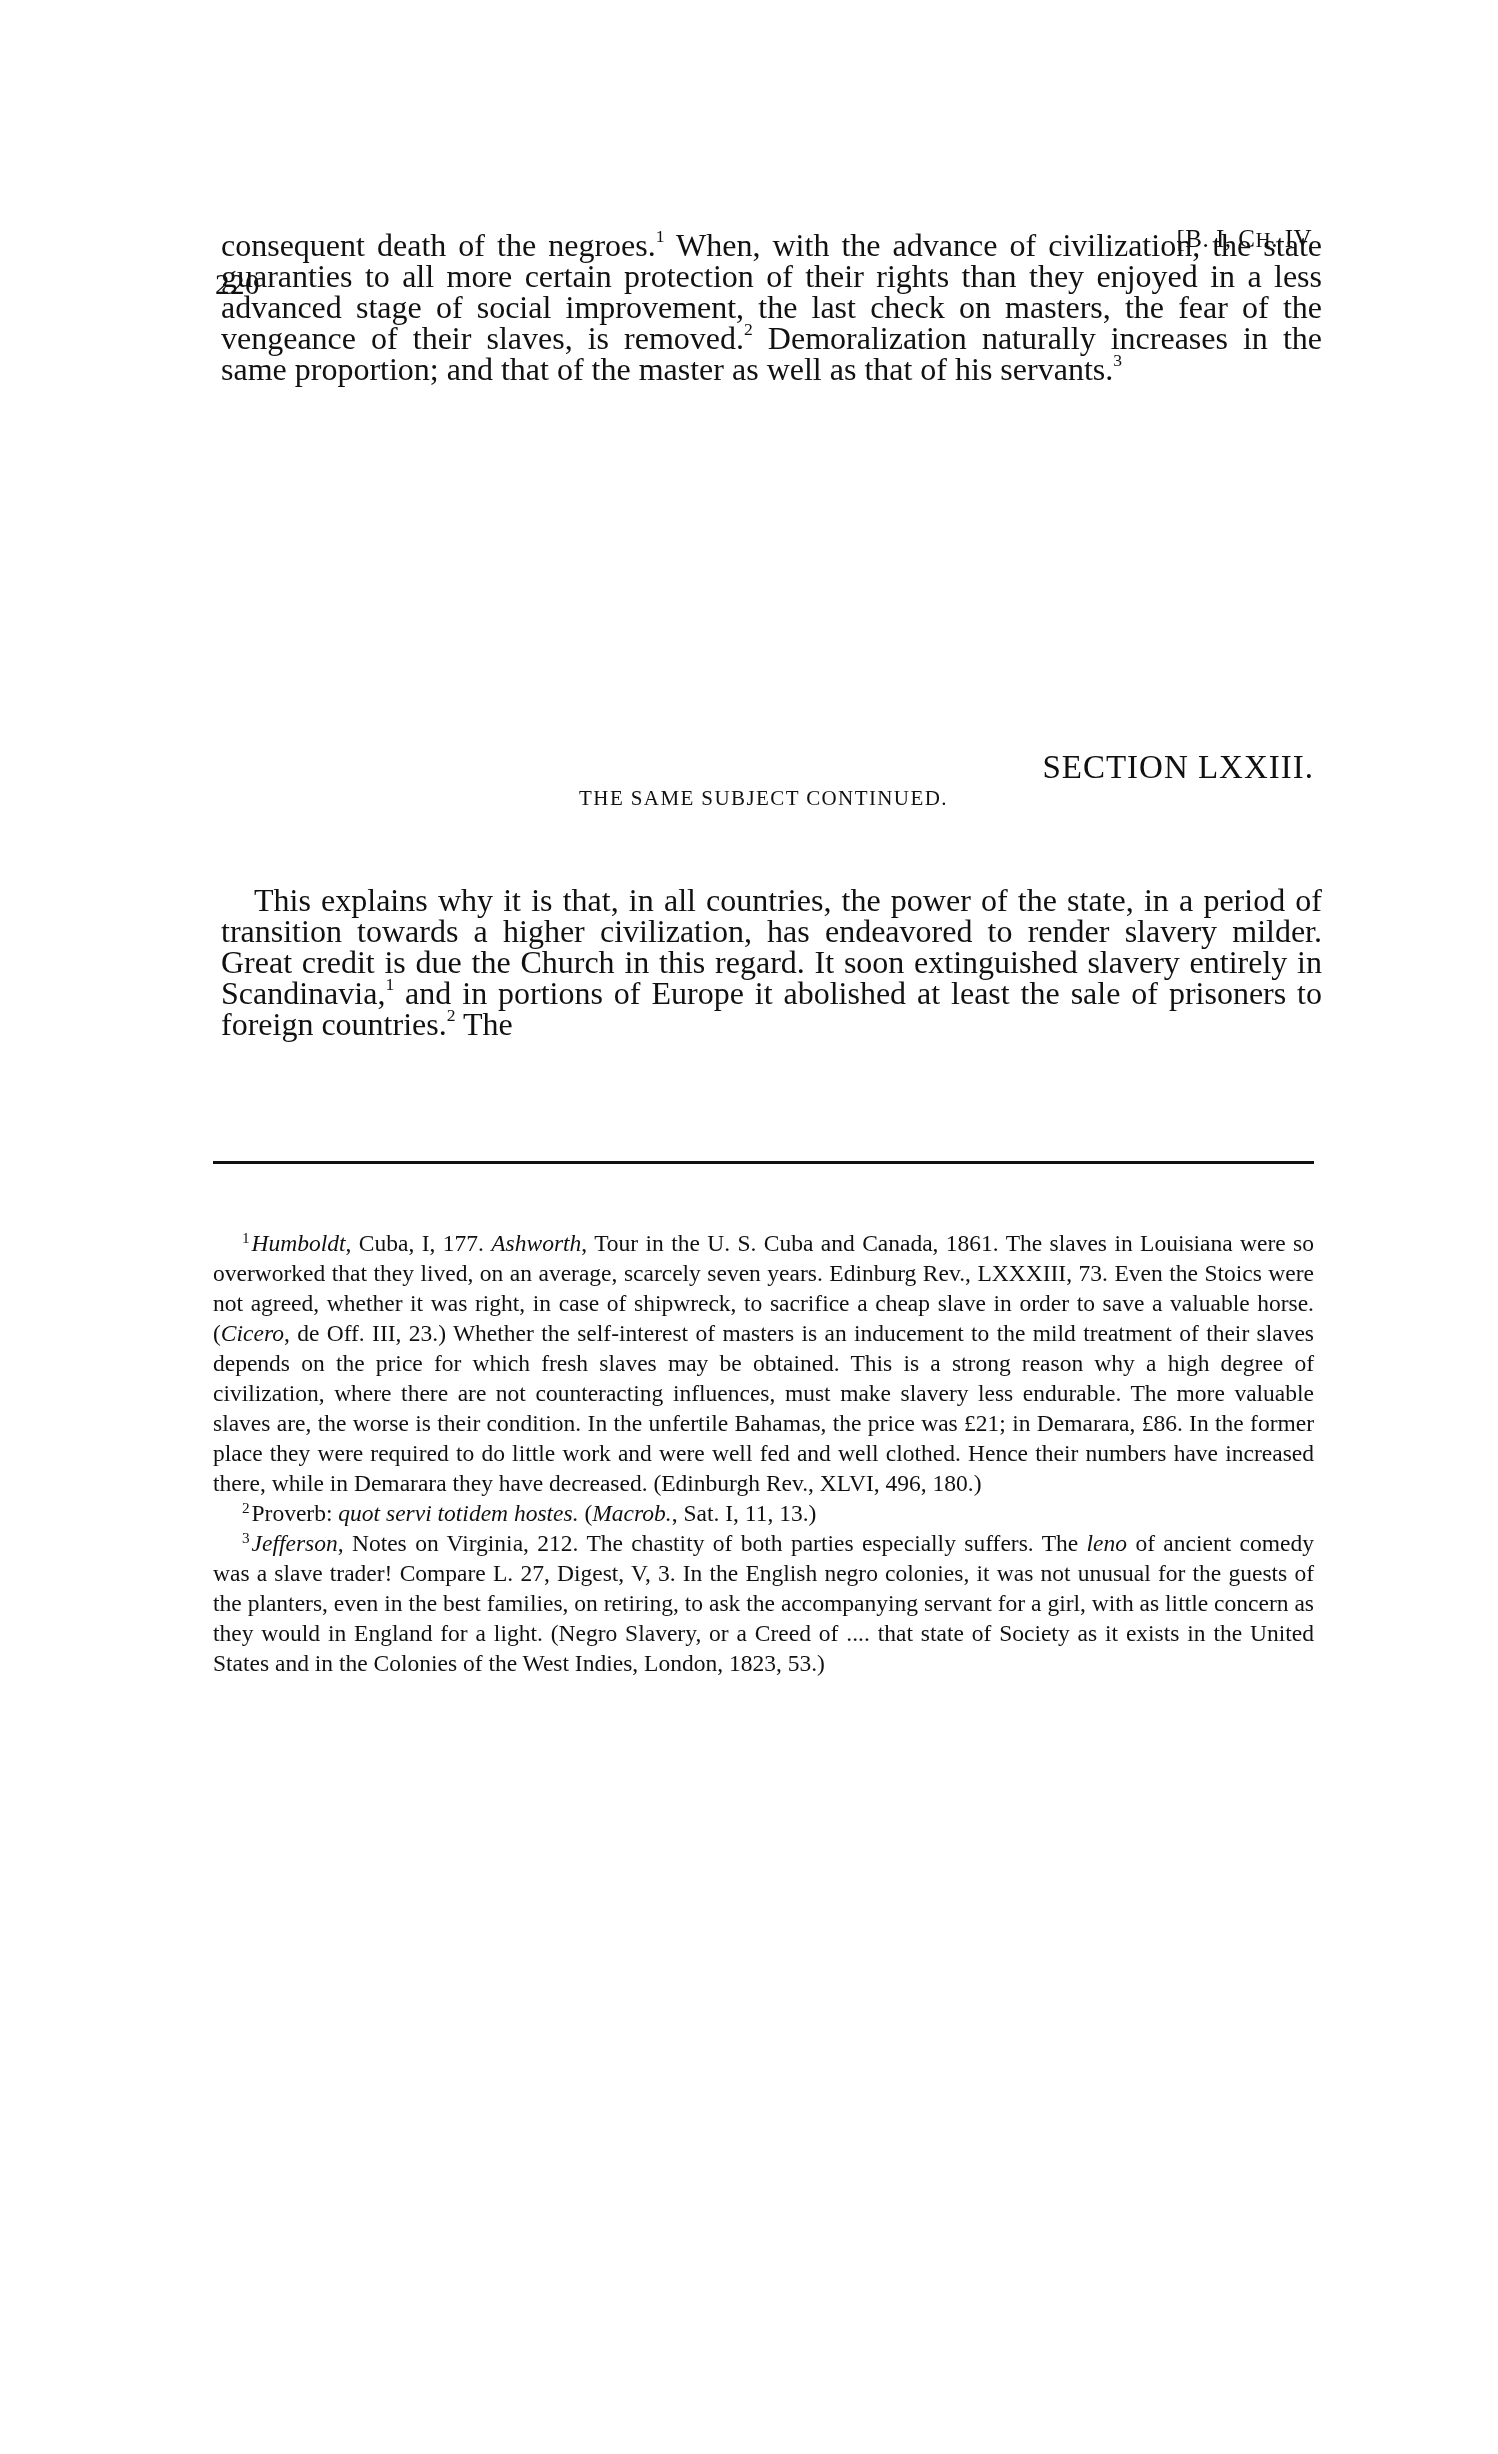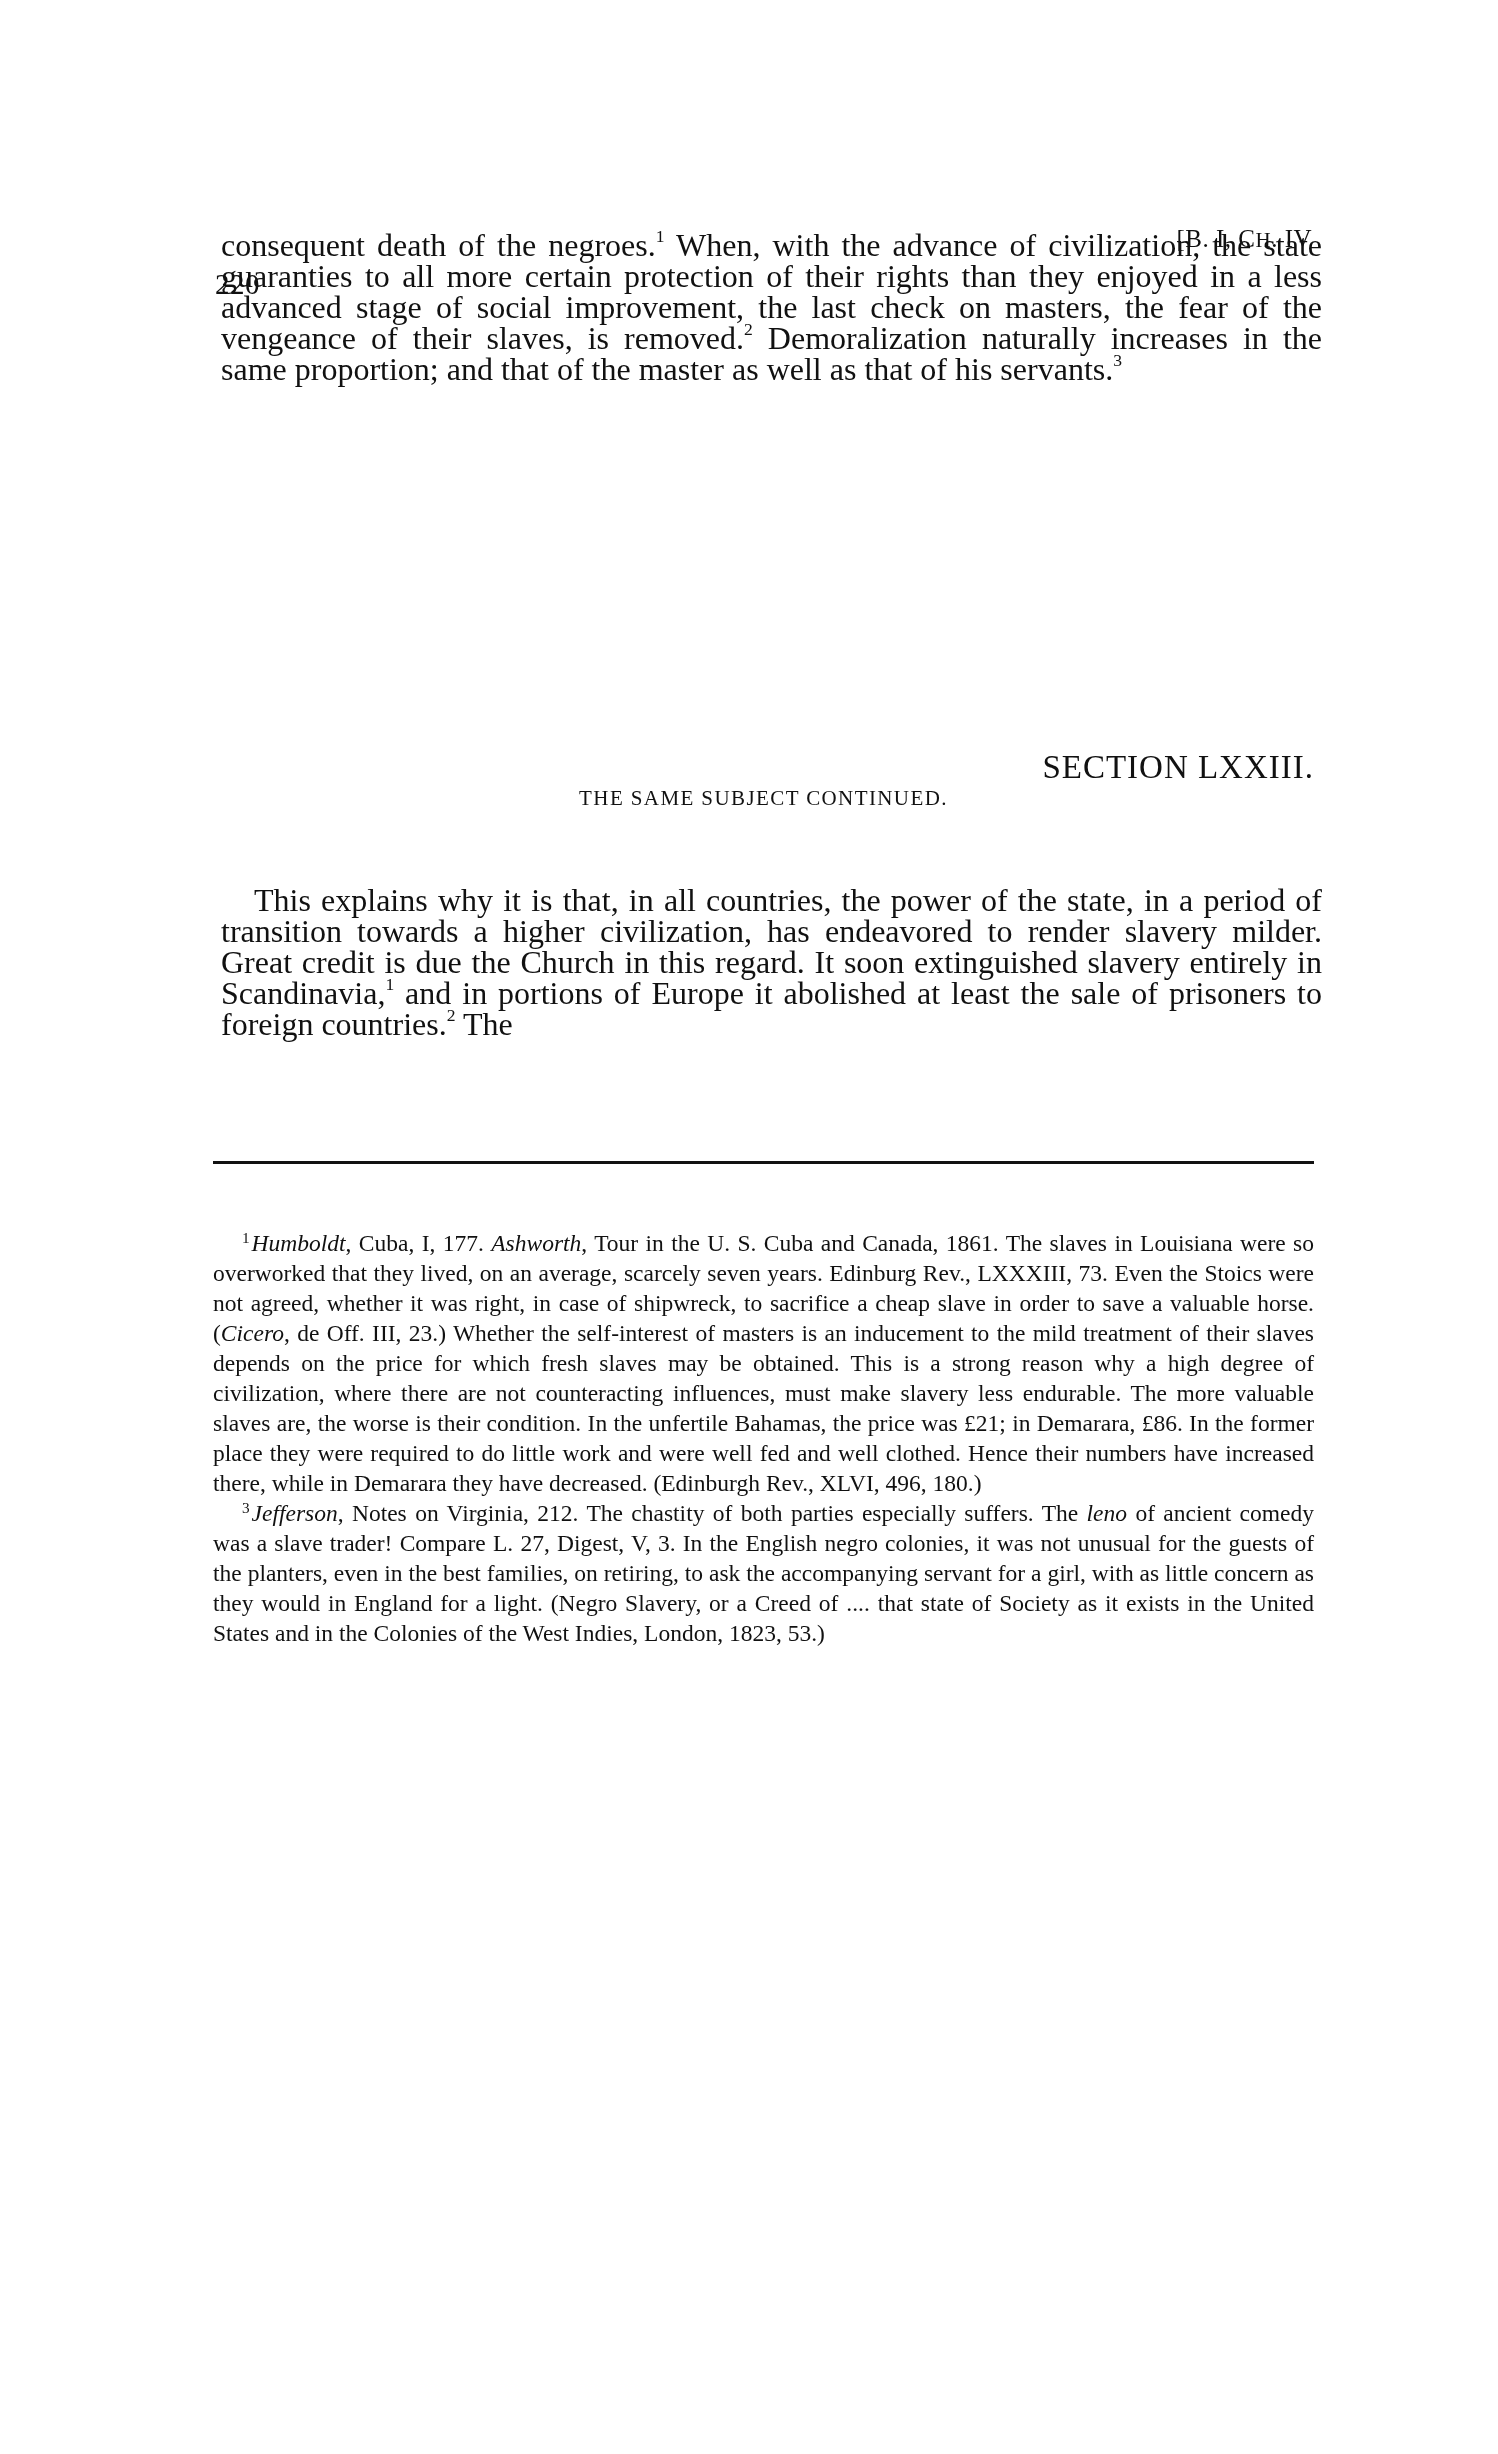--- a/index.html
+++ b/index.html
@@ -54,17 +54,18 @@
   <div class="section-sub">THE SAME SUBJECT CONTINUED.</div>
 
   <div class="body-text p2">
     <p><span>This explains why it is that, in all countries, the power of the state, in a period of transition towards a higher civilization, has endeavored to render slavery milder. Great credit is due the Church in this regard. It soon extinguished slavery entirely in Scandinavia,</span><sup>1</sup><span> and in portions of Europe it abolished at least the sale of prisoners to foreign countries.</span><sup>2</sup><span> The</span></p>
   </div>
 
   <div class="footnote-rule"></div>
 
   <div class="footnotes" id="footnotes">
     <p><span class="fn-mark">1</span><span><i>Humboldt</i><span>, Cuba, I, 177. </span><i>Ashworth</i><span>, Tour in the U. S. Cuba and Canada, 1861. The slaves in Louisiana were so overworked that they lived, on an average, scarcely seven years. Edinburg Rev., LXXXIII, 73. Even the Stoics were not agreed, whether it was right, in case of shipwreck, to sacrifice a cheap slave in order to save a valuable horse. (</span><i>Cicero</i><span>, de Off. III, 23.) Whether the self-interest of masters is an inducement to the mild treatment of their slaves depends on the price for which fresh slaves may be obtained. This is a strong reason why a high degree of civilization, where there are not counteracting influences, must make slavery less endurable. The more valuable slaves are, the worse is their condition. In the unfertile Bahamas, the price was £21; in Demarara, £86. In the former place they were required to do little work and were well fed and well clothed. Hence their numbers have increased there, while in Demarara they have decreased. (Edinburgh Rev., XLVI, 496, 180.)</span></span></p>
+    <p><span class="fn-mark">2</span><span><span>Proverb: </span><i>quot servi totidem hostes.</i><span> (</span><i>Macrob.</i><span>, Sat. I, 11, 13.)</span></span></p>
     <p><span class="fn-mark">3</span><span><i>Jefferson</i><span>, Notes on Virginia, 212. The chastity of both parties especially suffers. The </span><i>leno</i><span> of ancient comedy was a slave trader! Compare L. 27, Digest, V, 3. In the English negro colonies, it was not unusual for the guests of the planters, even in the best families, on retiring, to ask the accompanying servant for a girl, with as little concern as they would in England for a light. (Negro Slavery, or a Creed of .... that state of Society as it exists in the United States and in the Colonies of the West Indies, London, 1823, 53.)</span></span></p>
   </div>
 
 </div>
 
 
 </body></html>

